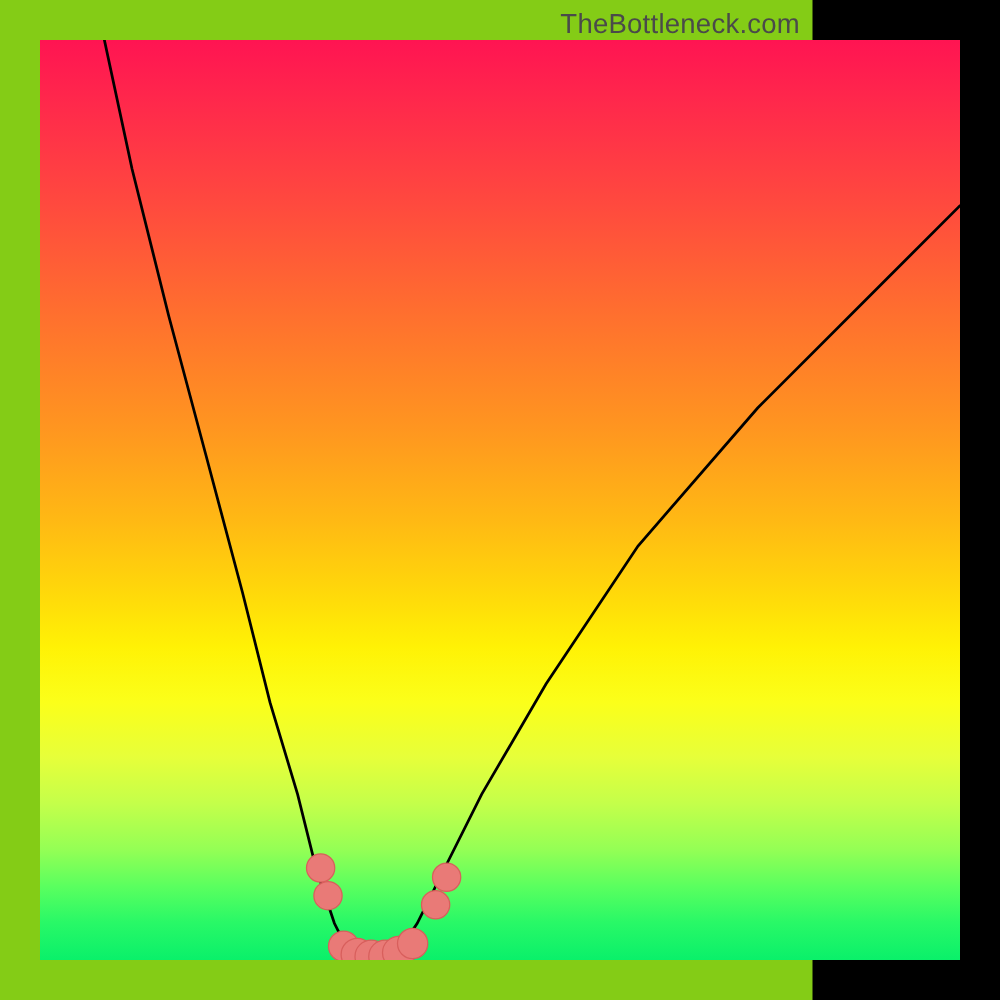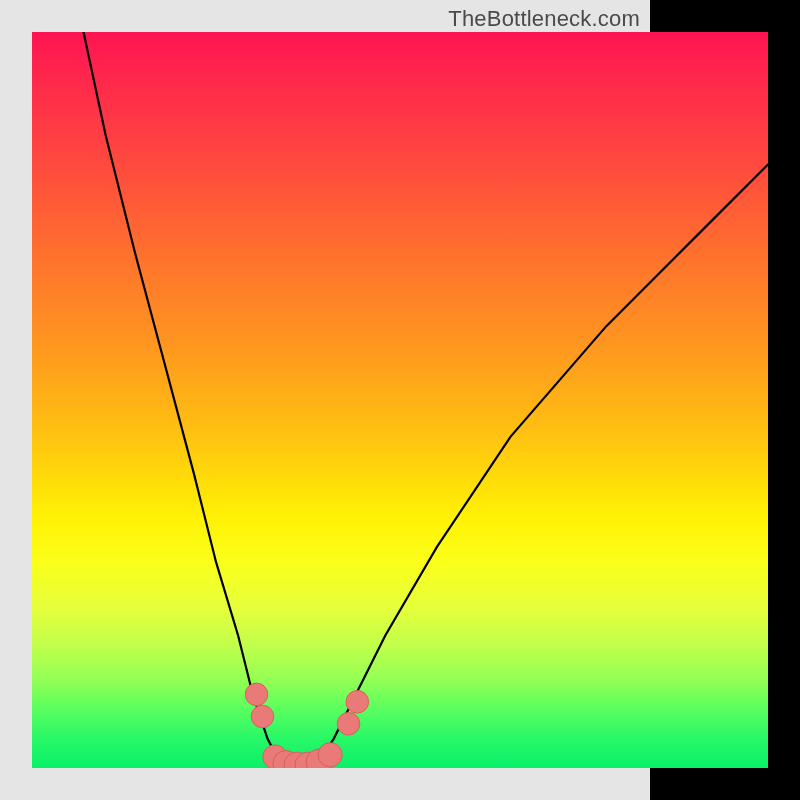--- a/index.html
+++ b/index.html
@@ -10,21 +10,21 @@
     overflow: hidden;
     background: #000;
     font-family: Arial, Helvetica, sans-serif;
   }
   .frame {
     position: absolute;
     left: 0;
     top: 0;
     width: 650px;
     height: 800px;
-    background: #e5e5e5;
+    background: #84cc16;
   }
   .plot {
     position: absolute;
     left: 32px;
     top: 32px;
     width: 736px;
     height: 736px;
     
     background: linear-gradient(to bottom,
       #ff1452 0%,

